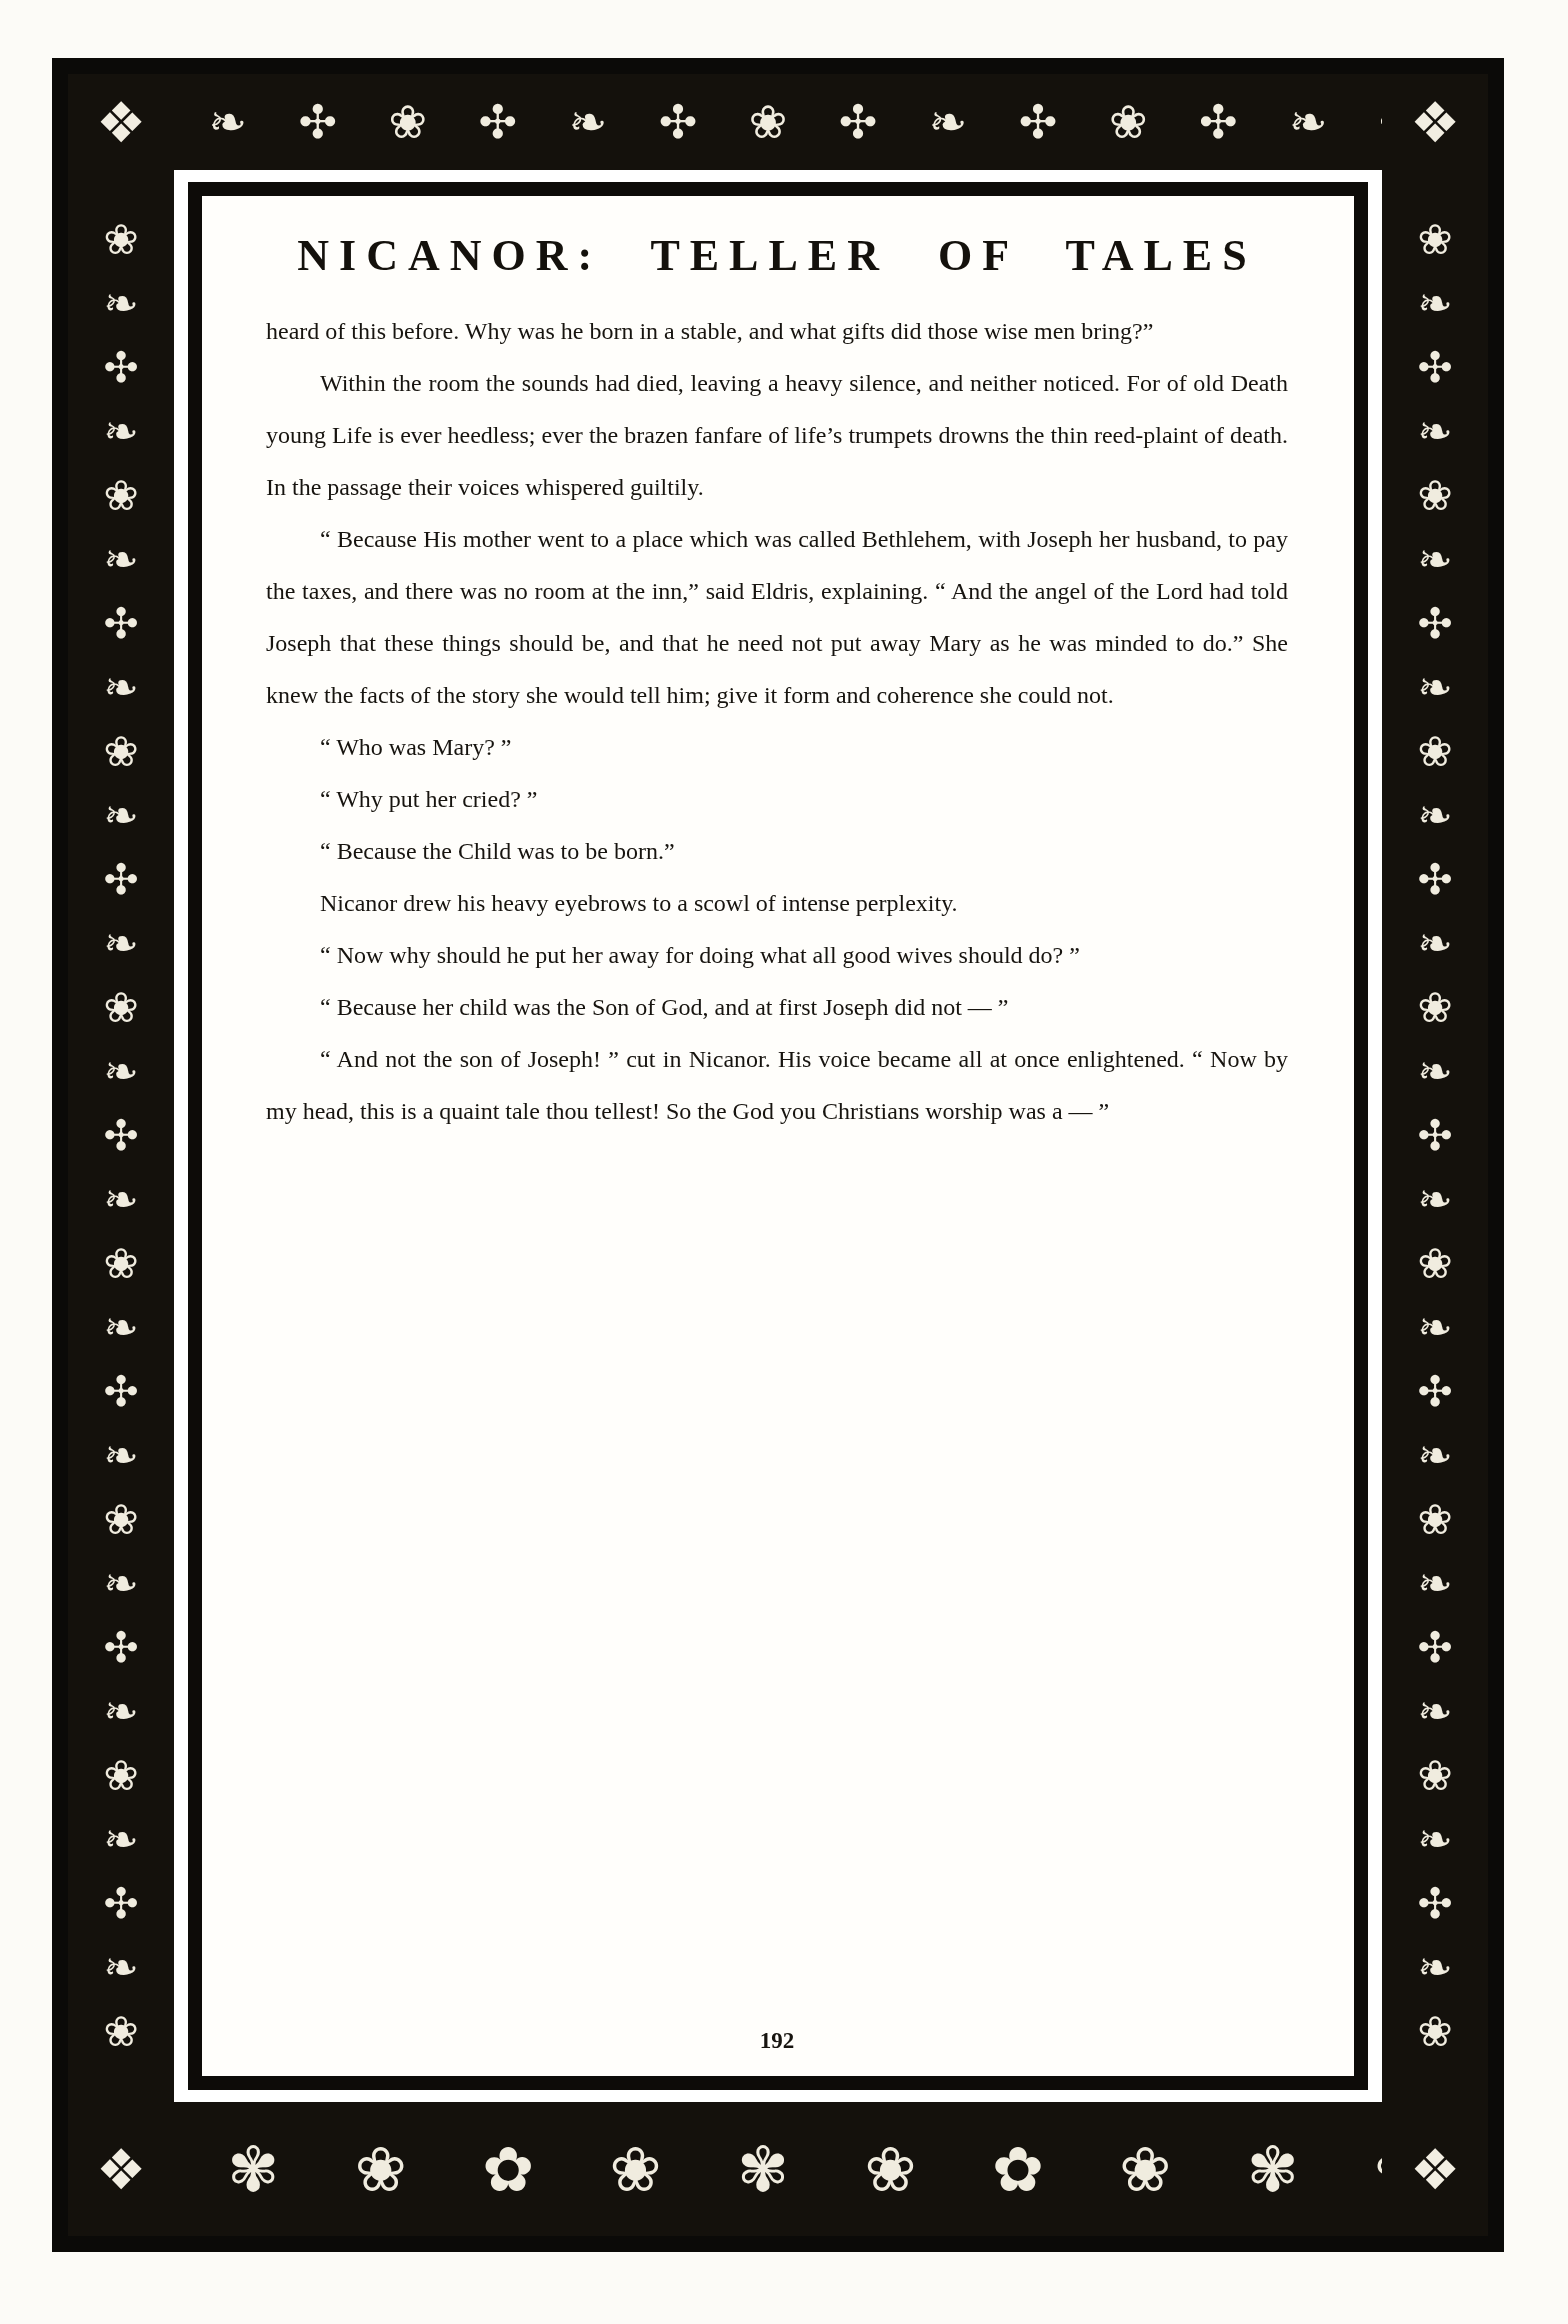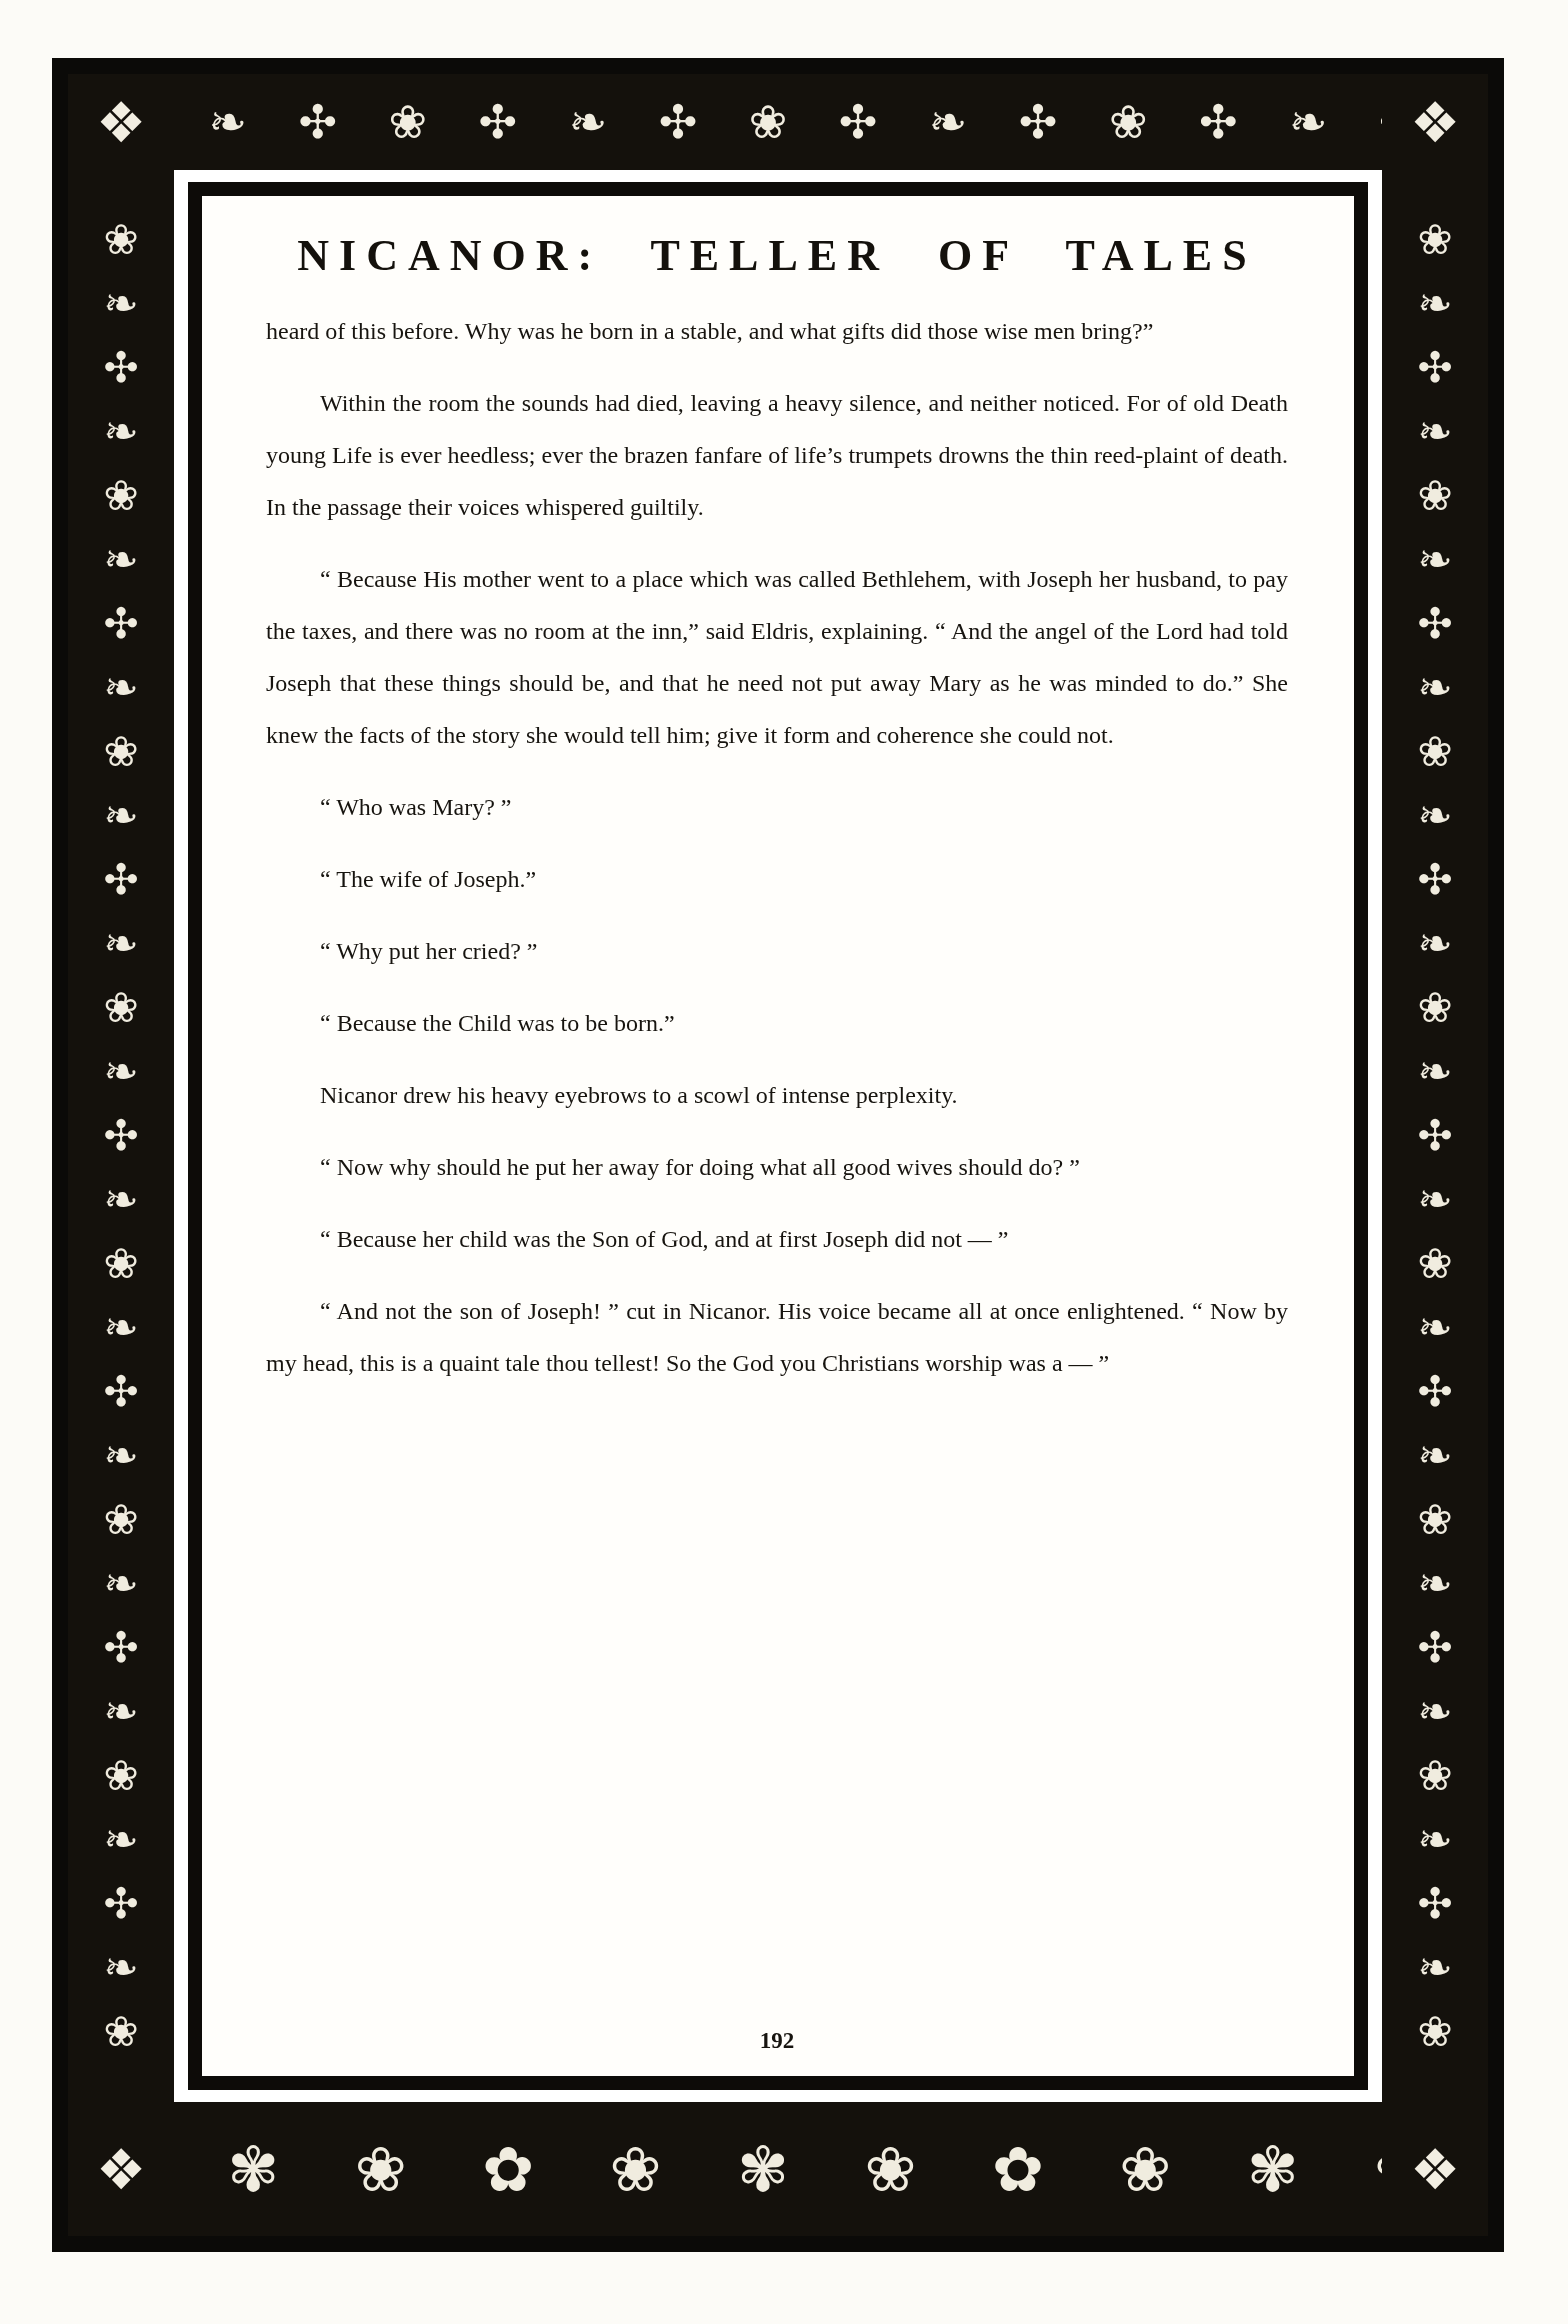--- a/index.html
+++ b/index.html
@@ -62,21 +62,21 @@
     color: #14110c;
     margin: 4px 0 24px 0;
   }
   .para {
     font-size: 24px;
     line-height: 52px;
     text-align: justify;
     color: #17140f;
     margin: 0;
   }
-  .para.indent { text-indent: 54px; margin-top: 20px; }
+  .para.indent { text-indent: 54px; }
   .page-number {
     margin-top: auto;
     padding-top: 10px;
     text-align: center;
     font-size: 23px;
     font-weight: bold;
     color: #17140f;
   }
 </style>
 </head>
@@ -127,21 +127,20 @@
   </div>
 
   <div class="center-cell">
     <div class="inner">
       <div class="title">NICANOR: TELLER OF TALES</div>
 
       <p class="para">heard of this before.  Why was he born in a stable, and what gifts did those wise men bring?”</p>
       <p class="para indent">Within the room the sounds had died, leaving a heavy silence, and neither noticed.  For of old Death young Life is ever heedless; ever the brazen fanfare of life’s trumpets drowns the thin reed-plaint of death.  In the passage their voices whispered guiltily.</p>
       <p class="para indent">“ Because His mother went to a place which was called Bethlehem, with Joseph her husband, to pay the taxes, and there was no room at the inn,” said Eldris, explaining.  “ And the angel of the Lord had told Joseph that these things should be, and that he need not put away Mary as he was minded to do.”  She knew the facts of the story she would tell him; give it form and coherence she could not.</p>
       <p class="para indent">“ Who was Mary? ”</p>
-      <p class="para indent">“ The wife of Joseph.”</p>
       <p class="para indent">“ Why put her cried? ”</p>
       <p class="para indent">“ Because the Child was to be born.”</p>
       <p class="para indent">Nicanor drew his heavy eyebrows to a scowl of intense perplexity.</p>
       <p class="para indent">“ Now why should he put her away for doing what all good wives should do? ”</p>
       <p class="para indent">“ Because her child was the Son of God, and at first Joseph did not — ”</p>
       <p class="para indent">“ And not the son of Joseph! ” cut in Nicanor.  His voice became all at once enlightened.  “ Now by my head, this is a quaint tale thou tellest!  So the God you Christians worship was a — ”</p>
 
       <div class="page-number">192</div>
     </div>
   </div>

